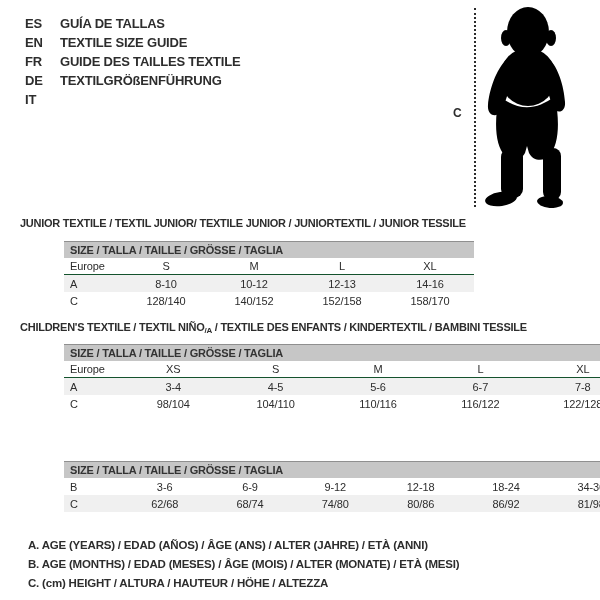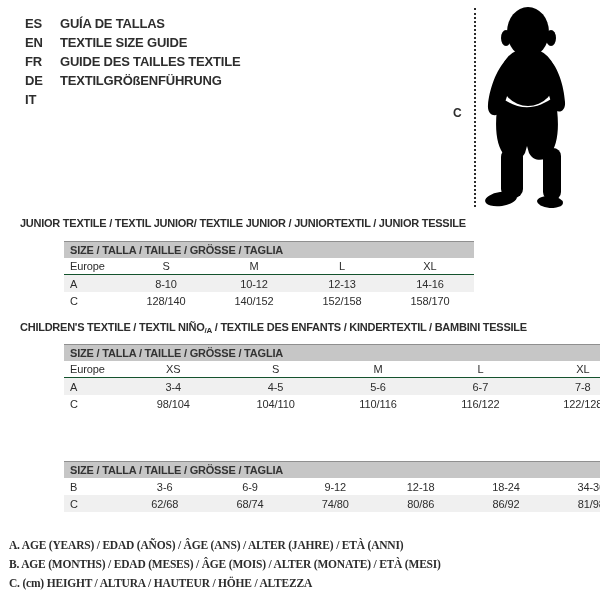--- a/index.html
+++ b/index.html
@@ -65,21 +65,21 @@
     display: grid; height: 17px; align-items: center;
     font-size: 11px; letter-spacing: -0.1px;
     box-sizing: border-box;
   }
   .trow.rule-below { border-bottom: 1px solid #14532d; }
   .trow.shaded { background: #f0f0f0; }
   .rlabel { padding-left: 6px; text-align: left; }
   .cell { text-align: center; }
 
   
-  .footnotes { position: absolute; left: 9px; top: 535px; font-family: Liberation Serif, serif; }
+  .footnotes { position: absolute; left: 28px; top: 535px; }
   .footnote {
     height: 19px; display: flex; align-items: center;
     font-size: 11.5px; font-weight: bold; letter-spacing: -0.2px;
     white-space: nowrap;
   }
 </style>
 </head>
 <body>
 
 <div class="page">

